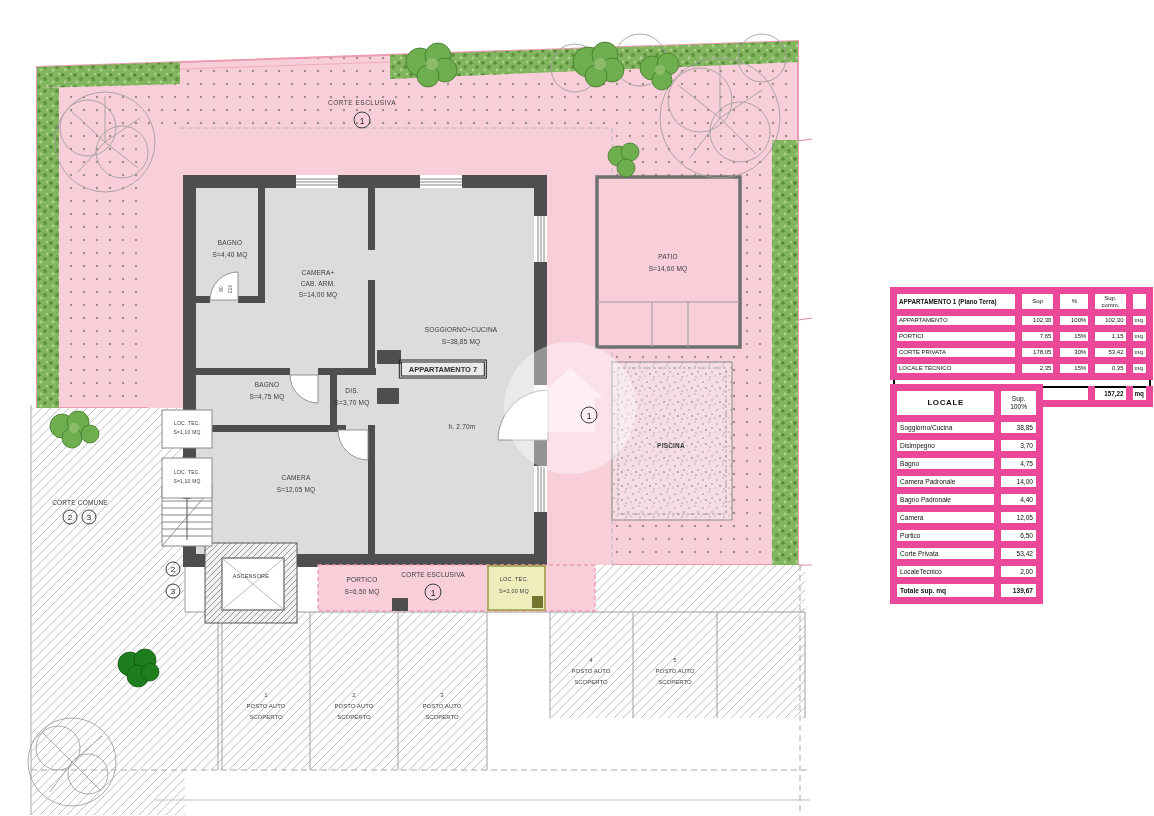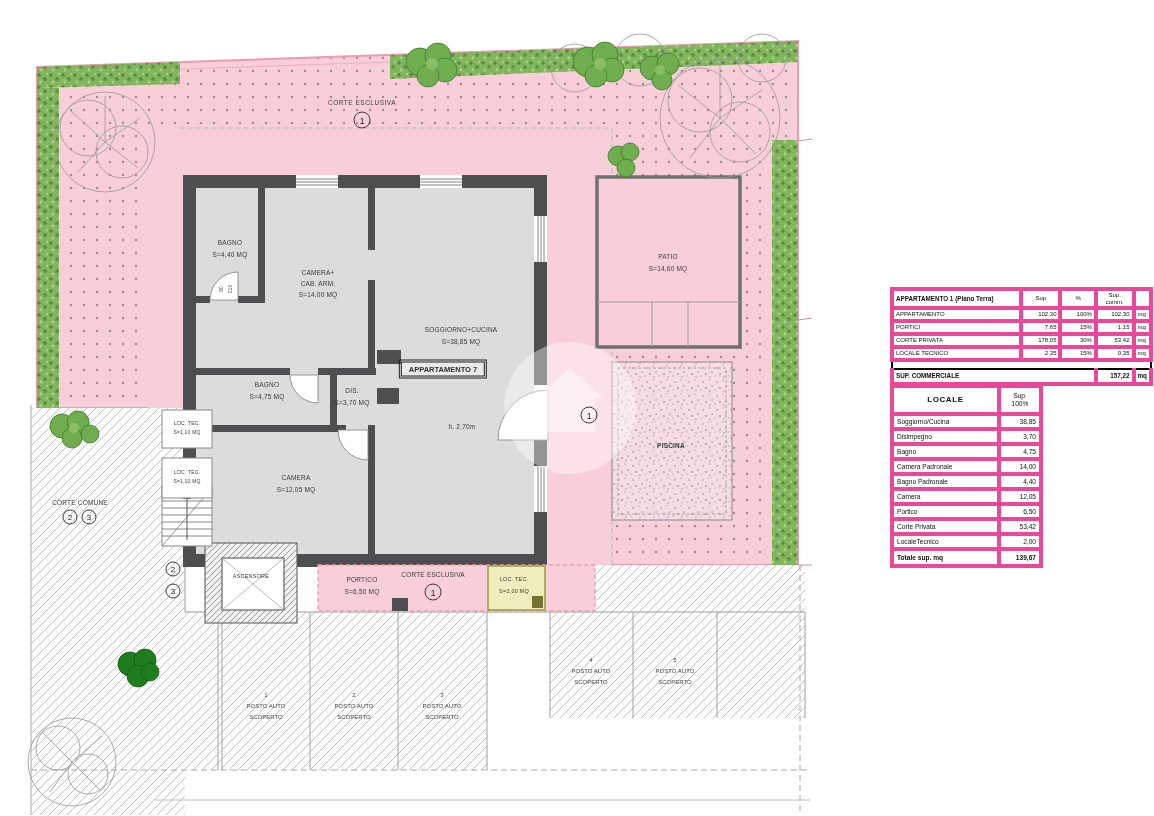--- a/index.html
+++ b/index.html
@@ -18,21 +18,21 @@
           outline:1px solid #222;outline-offset:1.5px;padding:2px 7px;font-size:7.5px;
           font-weight:bold;background:rgba(235,235,235,.85);z-index:5;white-space:nowrap;}
   .vdim{position:absolute;transform:translate(-50%,-50%) rotate(-90deg);font-size:5px;
         color:#555;z-index:5;white-space:nowrap;}
   .park{position:absolute;transform:translate(-50%,-50%);text-align:center;font-size:6px;
         line-height:1.8;color:#444;z-index:5;white-space:nowrap;}
   .park span{display:block;}
   
   .tbl{position:absolute;border-collapse:collapse;background:#fff;z-index:7;
        font-family:"Liberation Sans",sans-serif;color:#111;}
-  .tbl td{border:4px solid #ec4899;padding:0 2px;font-size:6px;line-height:1.15;
+  .tbl td{border:7px solid #ec4899;padding:0 2px;font-size:6px;line-height:1.15;
           height:9px;vertical-align:middle;overflow:hidden;}
   .t1{left:890px;top:287px;width:263px;border:2px solid #000;}
   .t1 td.hd{font-size:6px;text-align:center;}
   .t1 td.title{font-weight:bold;font-size:6.3px;}
   .t1 td.num{text-align:right;}
   .t1 tr.hdr td{height:15px;}
   .t1 tr.blank td{height:6px;border-left:1px solid #222;border-right:1px solid #222;}
   .t1 tr.total td{height:12px;font-weight:bold;font-size:6.3px;border-top:2px solid #000;}
   .t2{left:890px;top:384px;width:153px;border:2px solid #000;}
   .t2 td{font-size:6.6px;height:11px;padding:0 3px;}

